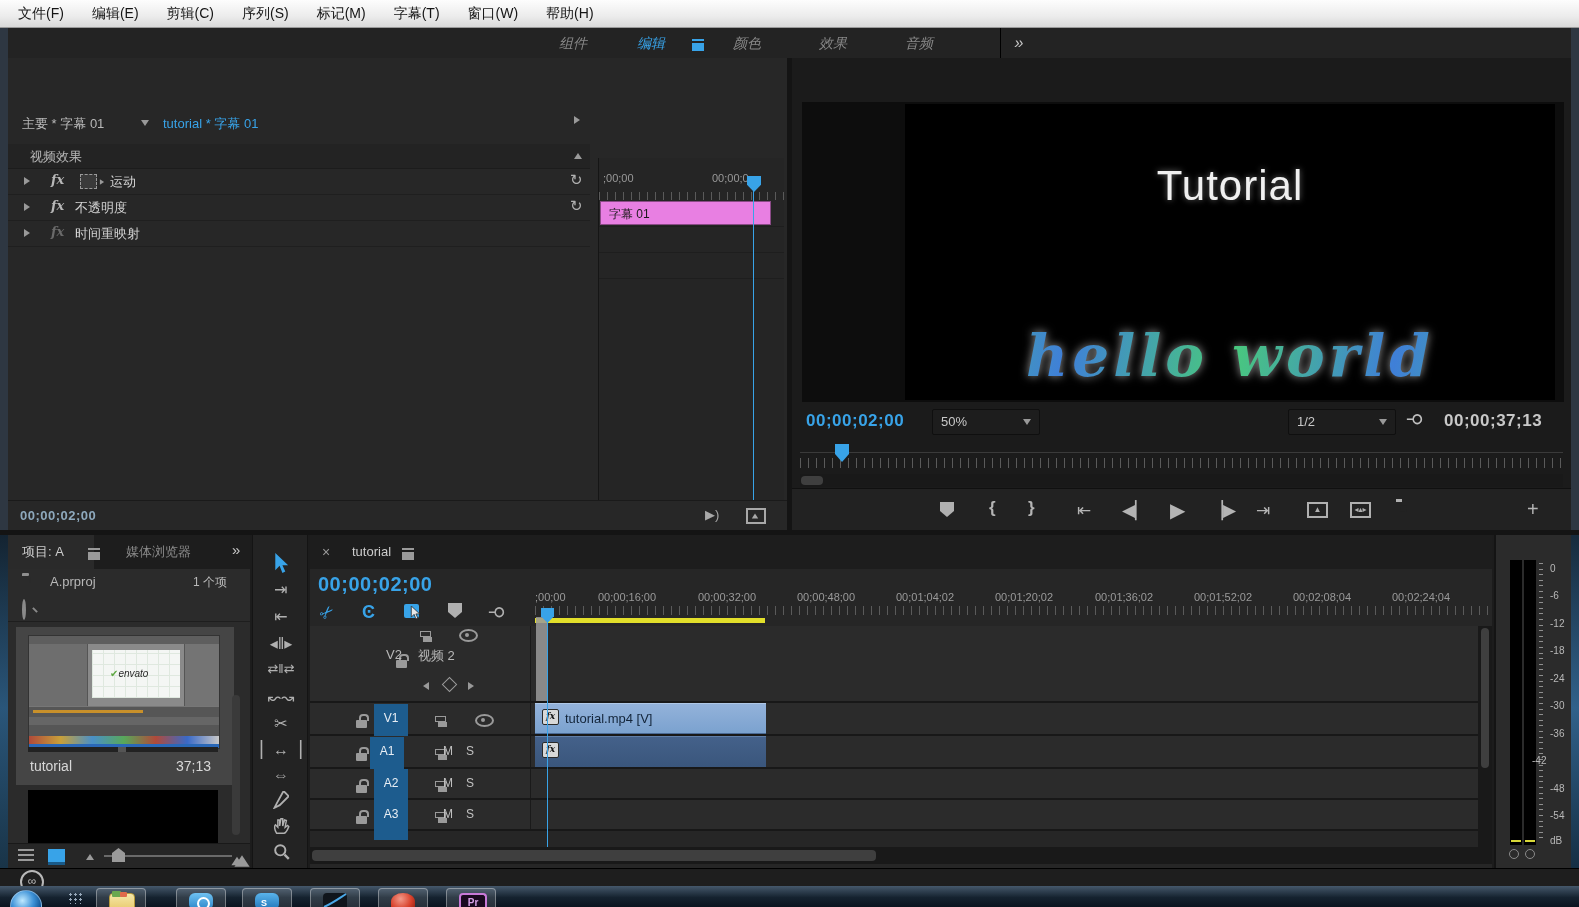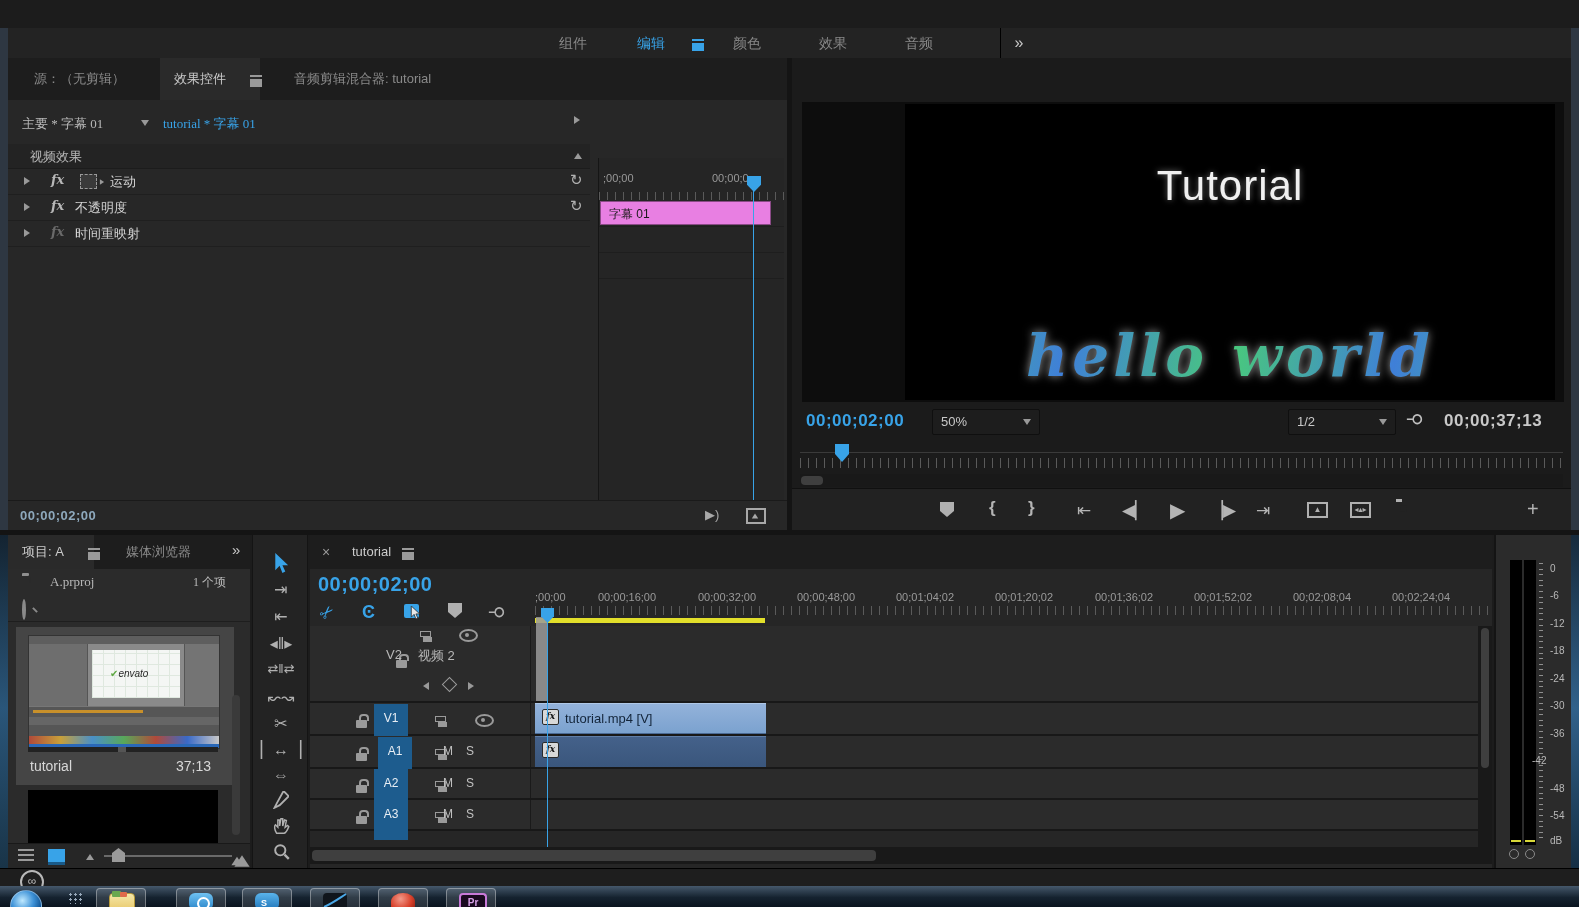--- a/index.html
+++ b/index.html
@@ -1,27 +1,27 @@
 <!DOCTYPE html>
 <html><head>
 <meta charset="utf-8">
 <style>
   html,body{margin:0;padding:0;background:#111;font-family:"Liberation Sans","DejaVu Sans",sans-serif;}
   #stage{position:relative;width:1579px;height:907px;overflow:hidden;background:#1c1c1c;}
   .abs{position:absolute;}
-  .t{font-size:13px;color:#b8b8b8;white-space:nowrap;font-family:Liberation Serif, serif;}
+  .t{font-size:13px;color:#b8b8b8;white-space:nowrap;}
   .dim{color:#7d7d7d;}
   .bright{color:#d4d4d4;}
   .blue{color:#38a3e8;}
   .tcode{font-weight:bold;letter-spacing:.5px;}
   
   #menubar{left:0;top:0;width:1579px;height:28px;background:linear-gradient(#fdfdfd,#ececec 60%,#d9d9d9);border-bottom:1px solid #9a9a9a;display:flex;align-items:center;padding-left:18px;box-sizing:border-box;}
   .menu-item{font-size:14px;color:#151515;margin-right:28px;}
   
-  #wsbar{left:0;top:28px;width:1579px;height:30px;background:#232323;}
+  #wsbar{left:0;top:28px;width:1579px;height:30px;background:#232323;font-style:italic;}
   .ws-tab{position:absolute;top:0;height:30px;line-height:30px;font-size:14px;color:#888;text-align:center;}
   .hamb{display:inline-block;width:12px;border-top:2px solid #38a3e8;box-shadow:0 4px 0 #38a3e8,0 8px 0 #38a3e8;height:2px;vertical-align:2px;}
   .hamb.gray{border-top-color:#9a9a9a;box-shadow:0 4px 0 #9a9a9a,0 8px 0 #9a9a9a;}
   
   .tabstrip{background:#1d1d1d;}
   .ptab{position:absolute;top:0;height:100%;line-height:40px;font-size:13px;color:#8a8a8a;padding:0 14px;}
   .ptab.active{background:#2a2a2a;color:#cccccc;}
   .sep-v{background:#141414;}
   .row-line{background:#1e1e1e;height:1px;}
   .tri{display:inline-block;width:0;height:0;}
@@ -79,44 +79,48 @@
   #ov-title{font-size:42px;color:#f0f0f0;letter-spacing:1px;text-shadow:0 0 6px rgba(255,255,255,.4);}
   #ov-sub{font-size:58px;font-weight:bold;font-style:italic;font-family:"DejaVu Serif",serif;letter-spacing:4px;
     background:linear-gradient(100deg,#49c97c 0%,#3f7fd8 25%,#49c97c 50%,#3f7fd8 75%,#49c97c 100%);
     -webkit-background-clip:text;background-clip:text;color:transparent;filter:drop-shadow(0 0 5px rgba(200,200,200,.75));}
 </style>
 </head>
 <body>
 
 <div id="stage">
 
+  <div id="menubar" class="abs">
+    <span class="menu-item">文件(F)</span>
+    <span class="menu-item">编辑(E)</span>
+    <span class="menu-item">剪辑(C)</span>
+    <span class="menu-item">序列(S)</span>
+    <span class="menu-item">标记(M)</span>
+    <span class="menu-item">字幕(T)</span>
+    <span class="menu-item">窗口(W)</span>
+    <span class="menu-item">帮助(H)</span>
+  </div>
 
   <div id="wsbar" class="abs">
     <span class="ws-tab" style="left:530px;width:86px;">组件</span>
     <span class="ws-tab" style="left:616px;width:70px;color:#38a3e8;">编辑</span>
     <span class="hamb abs" style="left:692px;top:11px;"></span>
     <span class="ws-tab" style="left:704px;width:86px;">颜色</span>
     <span class="ws-tab" style="left:790px;width:86px;">效果</span>
     <span class="ws-tab" style="left:876px;width:86px;">音频</span>
     <div class="abs" style="left:1000px;top:0;width:1px;height:30px;background:#000;"></div>
     <span class="ws-tab" style="left:1004px;width:30px;color:#c8c8c8;font-size:16px;">»</span>
   </div>
 
   <div class="abs" style="left:0;top:28px;width:8px;height:502px;background:#2e3742;"></div>
   <div class="abs" style="left:1571px;top:28px;width:8px;height:502px;background:#2e3742;"></div>
   <div class="abs" style="left:0;top:530px;width:8px;height:356px;background:linear-gradient(180deg,#13222f,#2a567a,#173042);"></div>
   <div class="abs" style="left:1571px;top:530px;width:8px;height:356px;background:linear-gradient(180deg,#16293a,#31618a,#12293c);"></div>
 
   <div class="abs" style="left:8px;top:58px;width:779px;height:472px;background:#272727;">
-    <div class="abs tabstrip" style="left:0;top:0;width:779px;height:42px;">
-      <span class="ptab" style="left:12px;line-height:42px;">源：（无剪辑）</span>
-      <span class="ptab active" style="left:152px;line-height:42px;padding-right:34px;">效果控件</span>
-      <span class="hamb gray abs" style="left:242px;top:17px;"></span>
-      <span class="ptab" style="left:272px;line-height:42px;">音频剪辑混合器: tutorial</span>
-    </div>
 
     <div class="abs" style="left:0;top:42px;width:582px;height:44px;background:#272727;border-bottom:1px solid #1c1c1c;">
       <span class="t abs" style="left:14px;top:15px;">主要 * 字幕 01</span>
       <span class="tri d abs" style="left:133px;top:20px;"></span>
       <span class="t abs blue" style="left:155px;top:15px;">tutorial * 字幕 01</span>
       <span class="tri r abs" style="left:566px;top:16px;"></span>
     </div>
 
     <div class="abs" style="left:0;top:86px;width:582px;height:24px;background:#232323;border-bottom:1px solid #1c1c1c;">
       <span class="t abs" style="left:22px;top:4px;">视频效果</span>
@@ -366,21 +370,21 @@
       <span class="eye abs" style="left:133px;top:10px;"></span>
       <div class="abs" style="left:220px;top:0;width:1px;height:31px;background:#1a1a1a;"></div>
       <div class="abs clip-v" style="left:225px;top:0;width:231px;height:31px;box-sizing:border-box;">
         <span class="fxbadge" style="left:7px;top:5px;">fx</span>
         <span class="abs" style="left:30px;top:7px;font-size:13px;color:#13253a;">tutorial.mp4 [V]</span>
       </div>
     </div>
 
     <div class="abs" style="left:0;top:201px;width:1168px;height:31px;background:#2b2b2b;border-bottom:2px solid #181818;">
       <span class="lock abs" style="left:46px;top:11px;"></span>
-      <span class="trackbox" style="left:68px;top:1px;">A1</span>
+      <span class="trackbox" style="left:60px;top:1px;">A1</span>
       <span class="syncic abs" style="left:110px;top:10px;"></span>
       <span class="ms abs" style="left:133px;top:8px;">M</span>
       <span class="ms abs" style="left:156px;top:8px;">S</span>
       <div class="abs" style="left:220px;top:0;width:1px;height:31px;background:#1a1a1a;"></div>
       <div class="abs clip-a" style="left:225px;top:0;width:231px;height:31px;box-sizing:border-box;">
         <span class="fxbadge" style="left:7px;top:5px;">fx</span>
       </div>
     </div>
 
     <div class="abs" style="left:0;top:234px;width:1168px;height:29px;background:#2b2b2b;border-bottom:2px solid #181818;">

